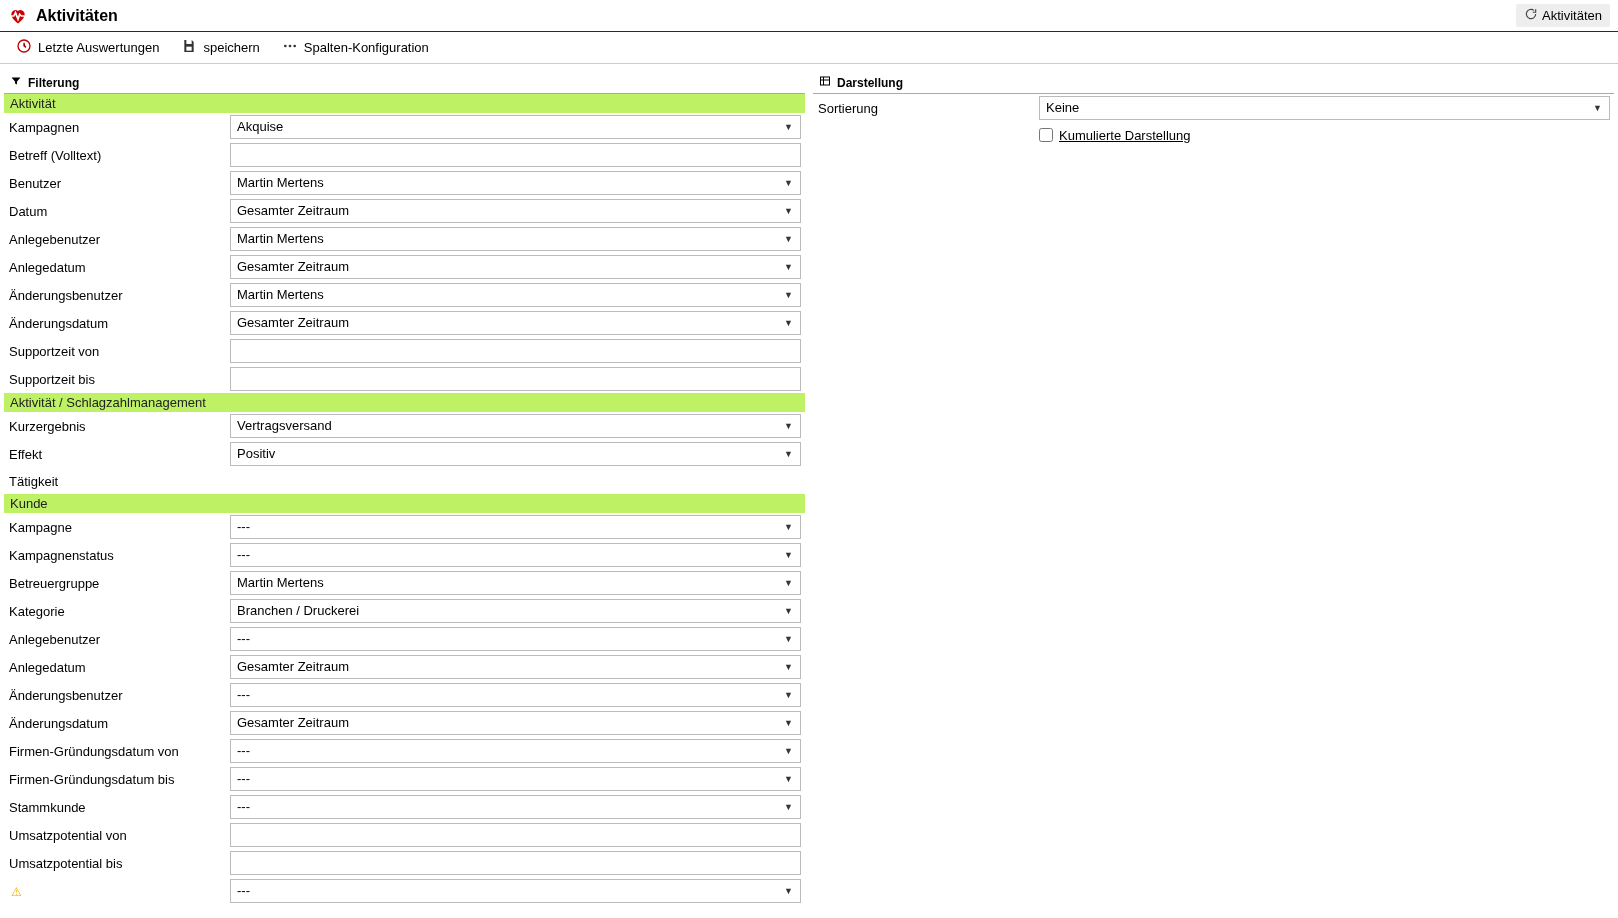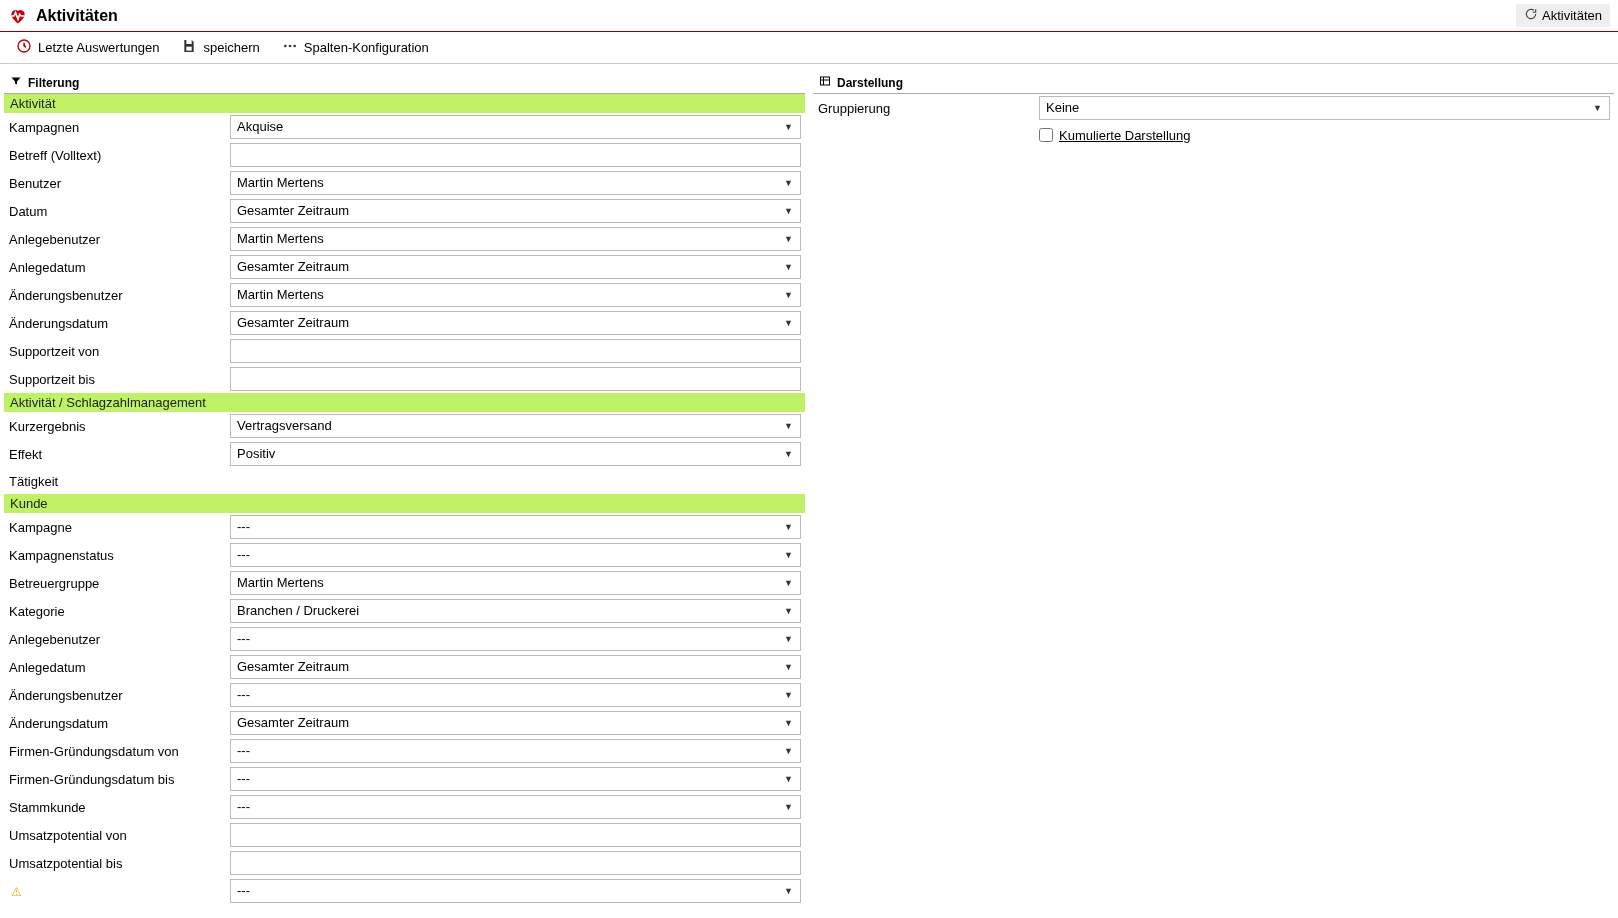--- a/index.html
+++ b/index.html
@@ -342,21 +342,21 @@
       <span>
         <svg viewBox="0 0 24 24">
             <rect x="3" y="4" width="18" height="16" fill="none" stroke="#000" stroke-width="2"></rect>
             <path stroke="#000" stroke-width="2" d="M3 10h18M9 4v16"></path>
           </svg>
       </span>
       <span>Darstellung</span>
     </div>
 
     <div class="form-row">
-      <div class="form-label">Gruppierung</div>
+      <div class="form-label">Sortierung</div>
       <div class="form-control select">
           <div class="select-box">Keine</div>
         </div>
     </div>
     <div class="form-row">
       <div class="form-label"></div>
       <div class="form-control">
         <div class="checkbox-row">
           <input type="checkbox" style="">
           <span>Kumulierte Darstellung</span>

